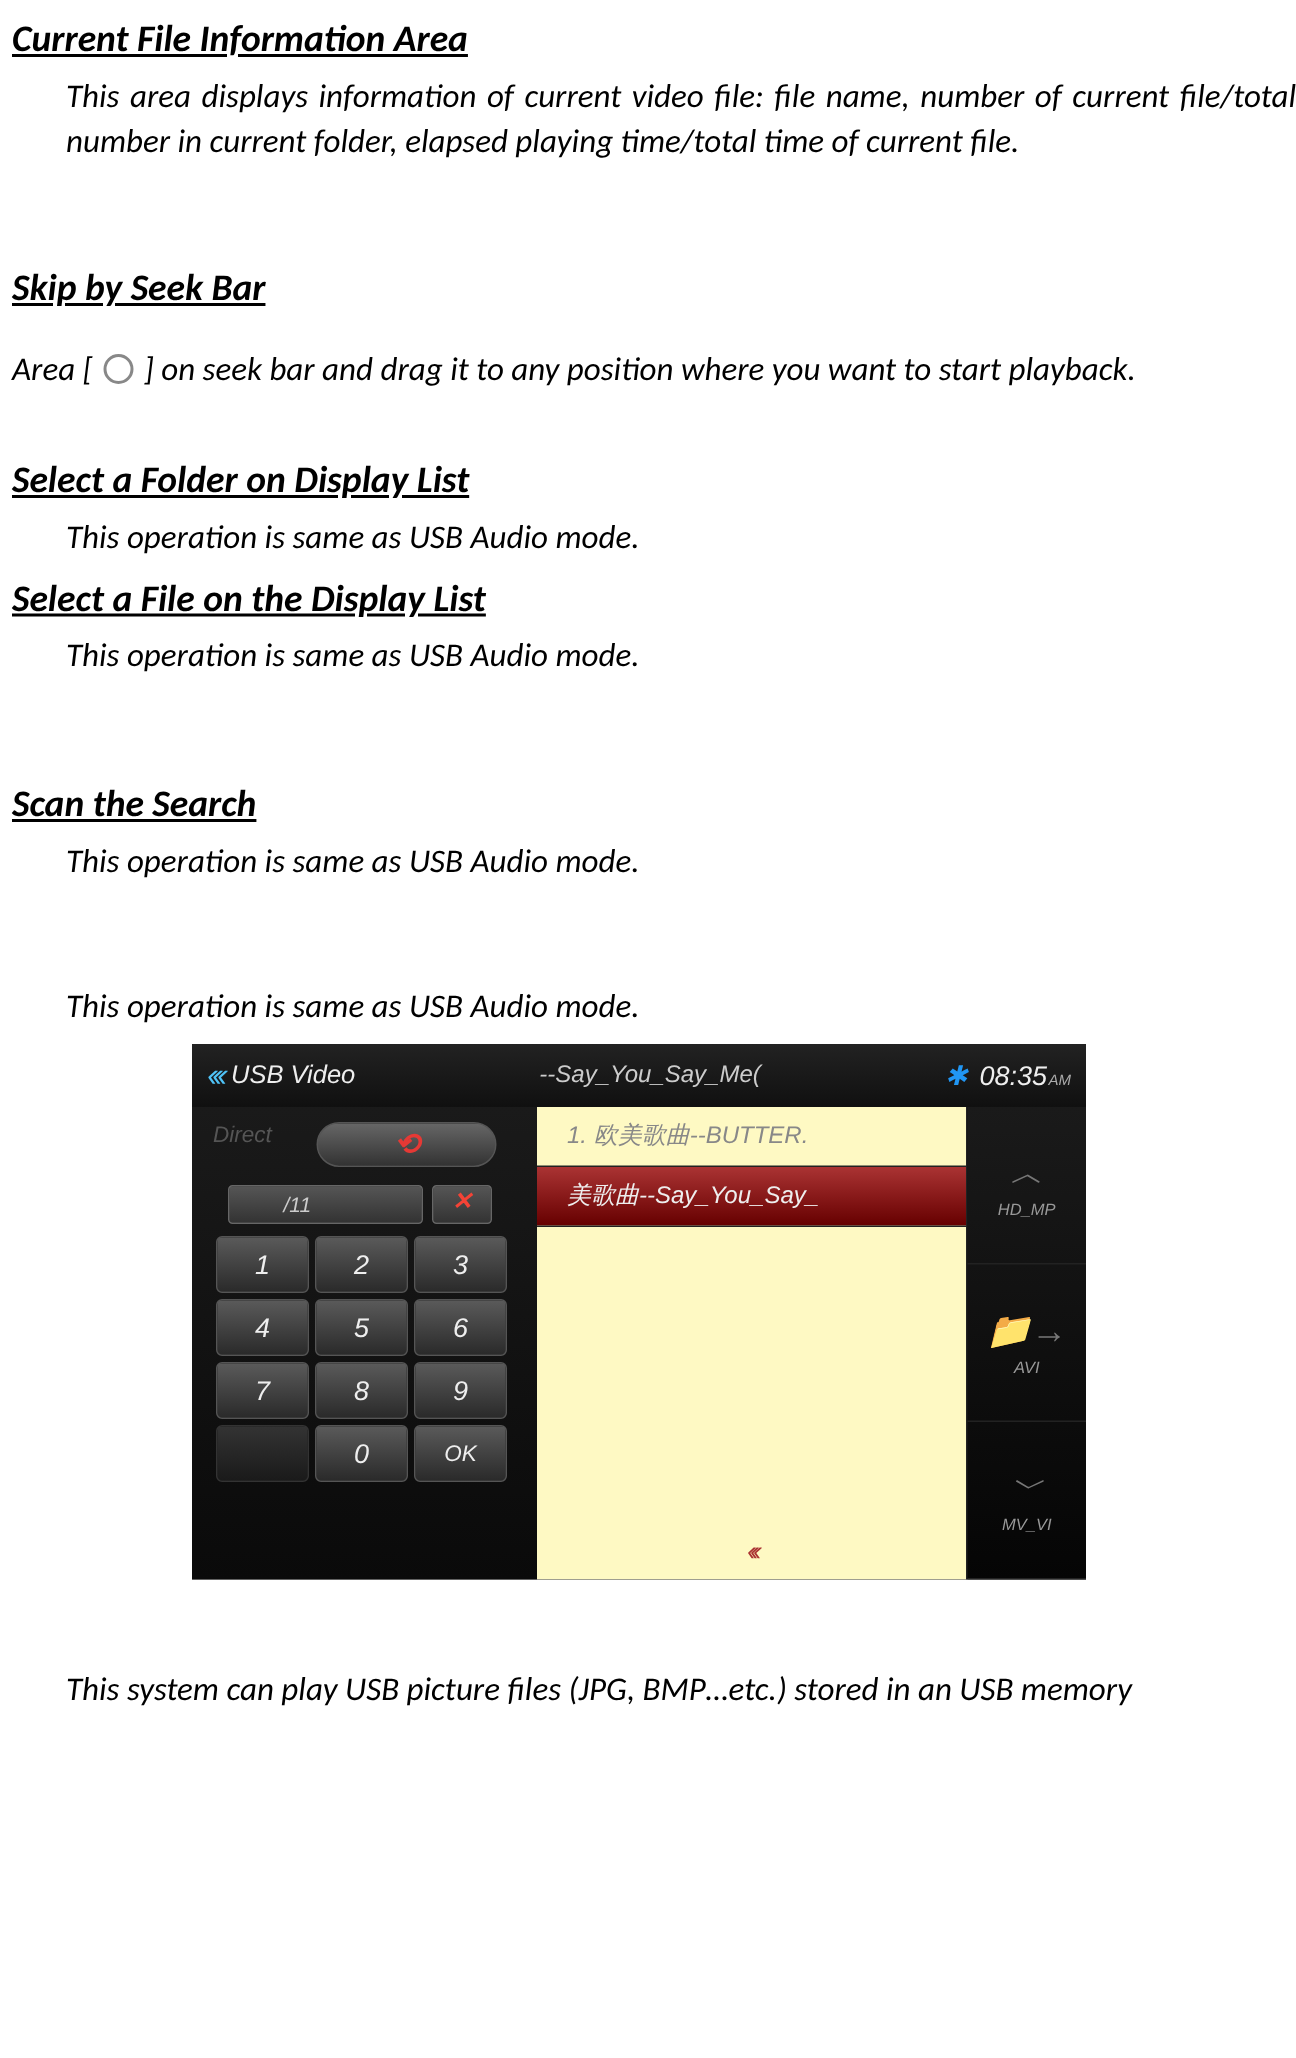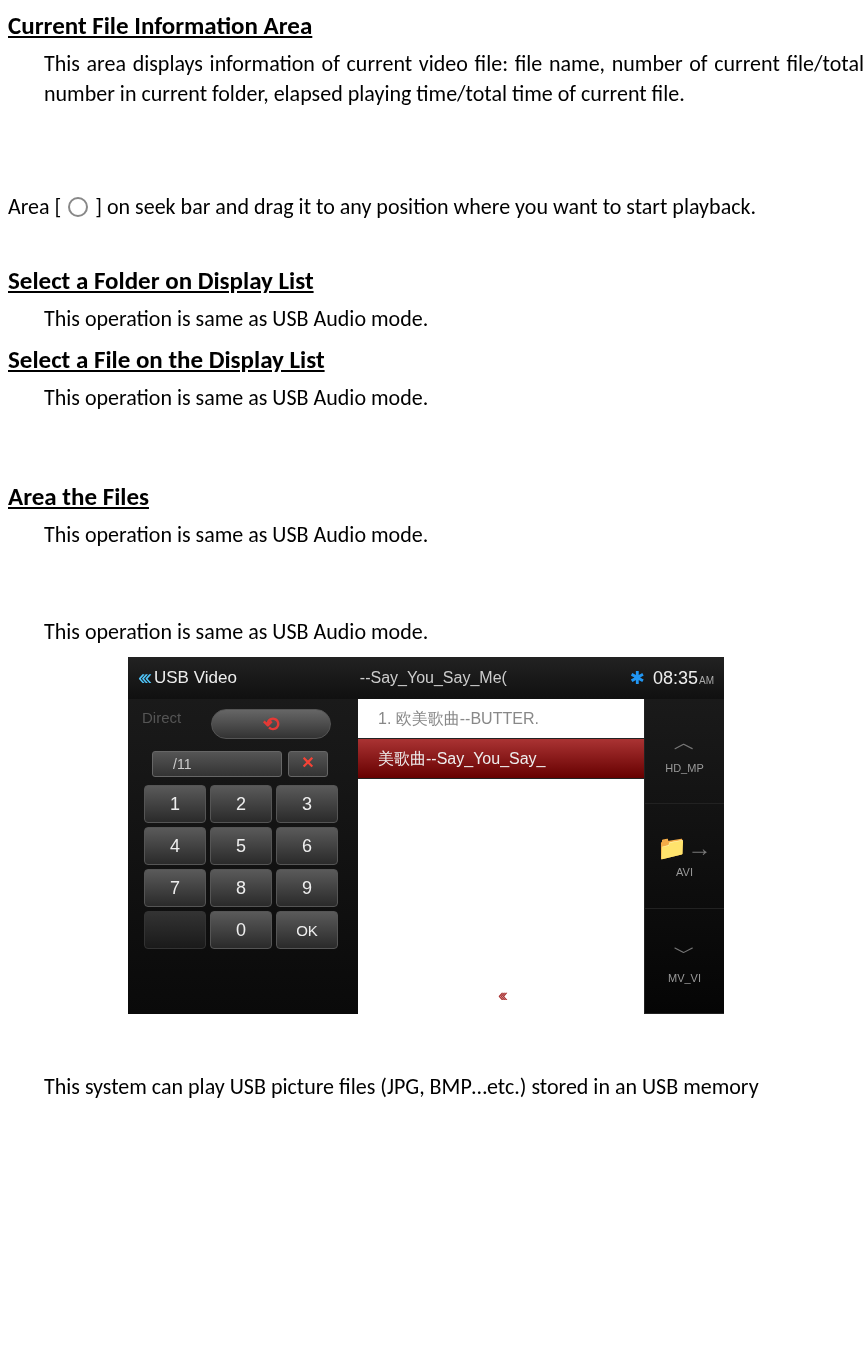--- a/index.html
+++ b/index.html
@@ -6,20 +6,21 @@
   body {
     font-family: Calibri, Arial, sans-serif;
     color: #000;
     background: #fff;
     width: 864px;
     padding: 0;
   }
   .page {
     width: 864px;
     padding: 10px 0 0 8px;
+    font-style: italic;
   }
   .section-heading {
     font-size: 25px;
     font-weight: bold;
     text-decoration: underline;
     margin-bottom: 8px;
   }
   .body-text {
     font-size: 22px;
     line-height: 1.35;
@@ -129,21 +130,21 @@
     margin: 6px 0 8px 16px;
   }
   .device .input-box {
     width: 130px;
     height: 26px;
     background: linear-gradient(#555,#333);
     border: 1px solid #666;
     color: #ccc;
     font-size: 14px;
     line-height: 24px;
-    padding-left: 20px;
+    padding-left: 36px;
     border-radius: 3px;
   }
   .device .btn-x {
     width: 40px;
     height: 26px;
     margin-left: 6px;
     background: linear-gradient(#555,#333);
     border: 1px solid #666;
     color: #f44336;
     font-size: 16px;
@@ -168,21 +169,21 @@
     display:flex;
     align-items:center;
     justify-content:center;
   }
   .device .key.ok { font-size: 15px; }
   .device .key.blank { background: linear-gradient(#333,#1a1a1a); border-color:#333;}
 
   .device .midpane {
     flex:1;
     position: relative;
-    background: #ffffff;
+    background: #fef9c3;
   }
   .device .list-row {
     height: 40px;
     line-height: 40px;
     color: #888;
     font-size: 16px;
     padding-left: 20px;
     border-bottom: 1px solid #222;
     white-space:nowrap;
     overflow:hidden;
@@ -234,37 +235,38 @@
 
 <div class="page">
 
   <div class="section-heading">
     <span>Current File Information Area</span><span> </span>
   </div>
   <p class="body-text">This area displays information of current video file: file name, number of current file/total number in current folder, elapsed playing time/total time of current file.</p>
 
   <div class="gap-large"></div>
 
+  <div class="section-heading">Skip by Seek Bar</div>
   <div class="gap-small"></div>
   <p class="seek-para">
     <span>Area [ </span><span class="seek-circle"></span><span> ] on seek bar and drag it to any position where you want to start playback.</span>
   </p>
 
   <div class="gap-med"></div>
 
   <div class="section-heading">Select a Folder on Display List</div>
   <p class="body-text">This operation is same as USB Audio mode.</p>
 
   <div class="section-heading">Select a File on the Display List</div>
   <p class="body-text">This operation is same as USB Audio mode.</p>
 
   <div class="gap-large"></div>
 
   <div class="section-heading">
-    <span>Area the Files</span><span> </span>
+    <span>Scan the Search</span><span> </span>
   </div>
   <p class="body-text">This operation is same as USB Audio mode.</p>
 
   <div class="gap-large"></div>
 
   <p class="body-text">This operation is same as USB Audio mode.</p>
 
   <div class="device">
     <div class="topbar">
       <span class="back-ch">‹‹‹</span>

